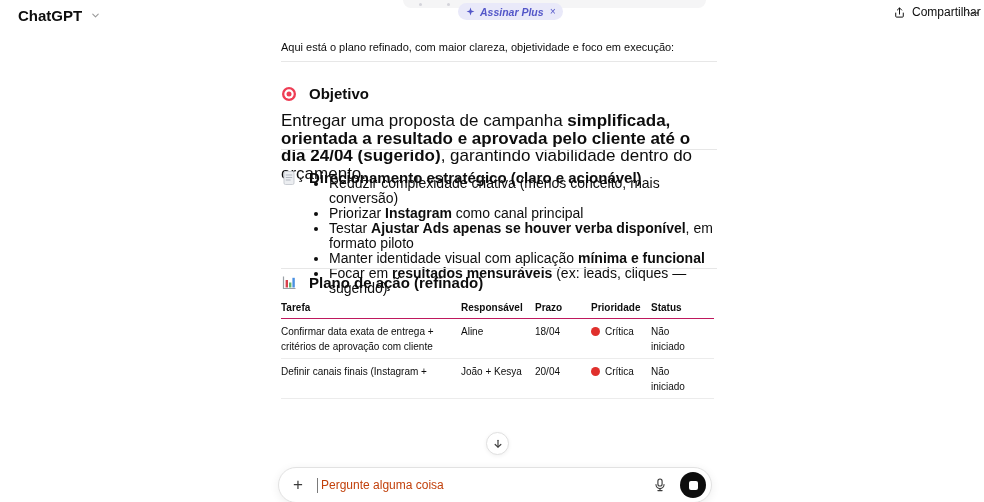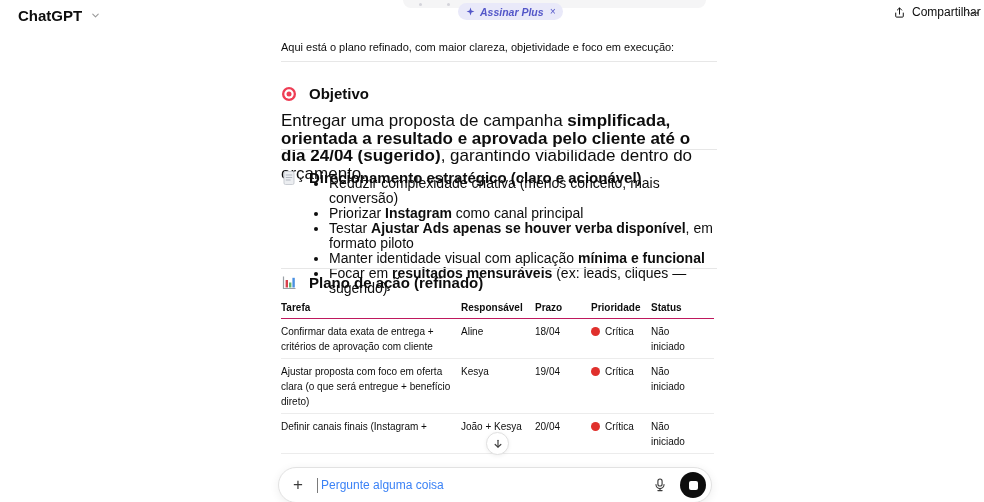--- a/index.html
+++ b/index.html
@@ -43,21 +43,21 @@
   .scroll-btn{left:486px;top:432px;width:23px;height:23px;border-radius:50%;background:#fff;
     border:1px solid #e0e0e0;box-shadow:0 1px 4px rgba(0,0,0,.06);
     display:flex;align-items:center;justify-content:center;cursor:pointer;z-index:4;padding:0;}
   
   .composer{left:278px;top:467px;width:434px;height:36px;border-radius:24px;background:#fff;
     border:1px solid #e2e2e2;box-shadow:0 2px 10px rgba(0,0,0,.07);
     display:flex;align-items:center;z-index:5;box-sizing:border-box;}
   .composer .add{width:38px;height:100%;border:none;background:none;font-size:17px;color:#3c3c3c;
     display:flex;align-items:center;justify-content:center;cursor:pointer;padding:0;}
   .composer .caret{width:1px;height:15px;background:#7a7a7a;margin-right:3px;}
-  .composer .ph{flex:1;font-size:12px;color:#3b82f6;cursor:text;}
+  .composer .ph{flex:1;font-size:12px;color:#c2410c;cursor:text;}
   .composer .mic{width:28px;height:28px;border:none;background:none;display:flex;align-items:center;justify-content:center;cursor:pointer;color:#3c3c3c;padding:0;}
   .composer .voice{width:26px;height:26px;border-radius:50%;background:#0d0d0d;border:none;
     display:flex;align-items:center;justify-content:center;cursor:pointer;margin:0 5px 0 6px;padding:0;}
   .composer .voice i{width:9px;height:9px;background:#fff;border-radius:2px;}
 </style>
 </head>
 <body>
 
 <div class="abs brand">
   <span>ChatGPT</span>
@@ -176,27 +176,20 @@
       </thead>
     <tbody>
         <tr>
           <td>Confirmar data exata de entrega + critérios de aprovação com cliente</td>
           <td>Aline</td>
           <td>18/04</td>
           <td><span class="pdot" style="background: rgb(224, 48, 44);"></span>Crítica</td>
           <td>Não iniciado</td>
         </tr>
         <tr>
-          <td>Ajustar proposta com foco em oferta clara (o que será entregue + benefício direto)</td>
-          <td>Kesya</td>
-          <td>19/04</td>
-          <td><span class="pdot" style="background: rgb(224, 48, 44);"></span>Crítica</td>
-          <td>Não iniciado</td>
-        </tr>
-        <tr>
           <td>Definir canais finais (Instagram +</td>
           <td>João + Kesya</td>
           <td>20/04</td>
           <td><span class="pdot" style="background: rgb(224, 48, 44);"></span>Crítica</td>
           <td>Não iniciado</td>
         </tr>
       </tbody>
   </table>
 
 </div>

